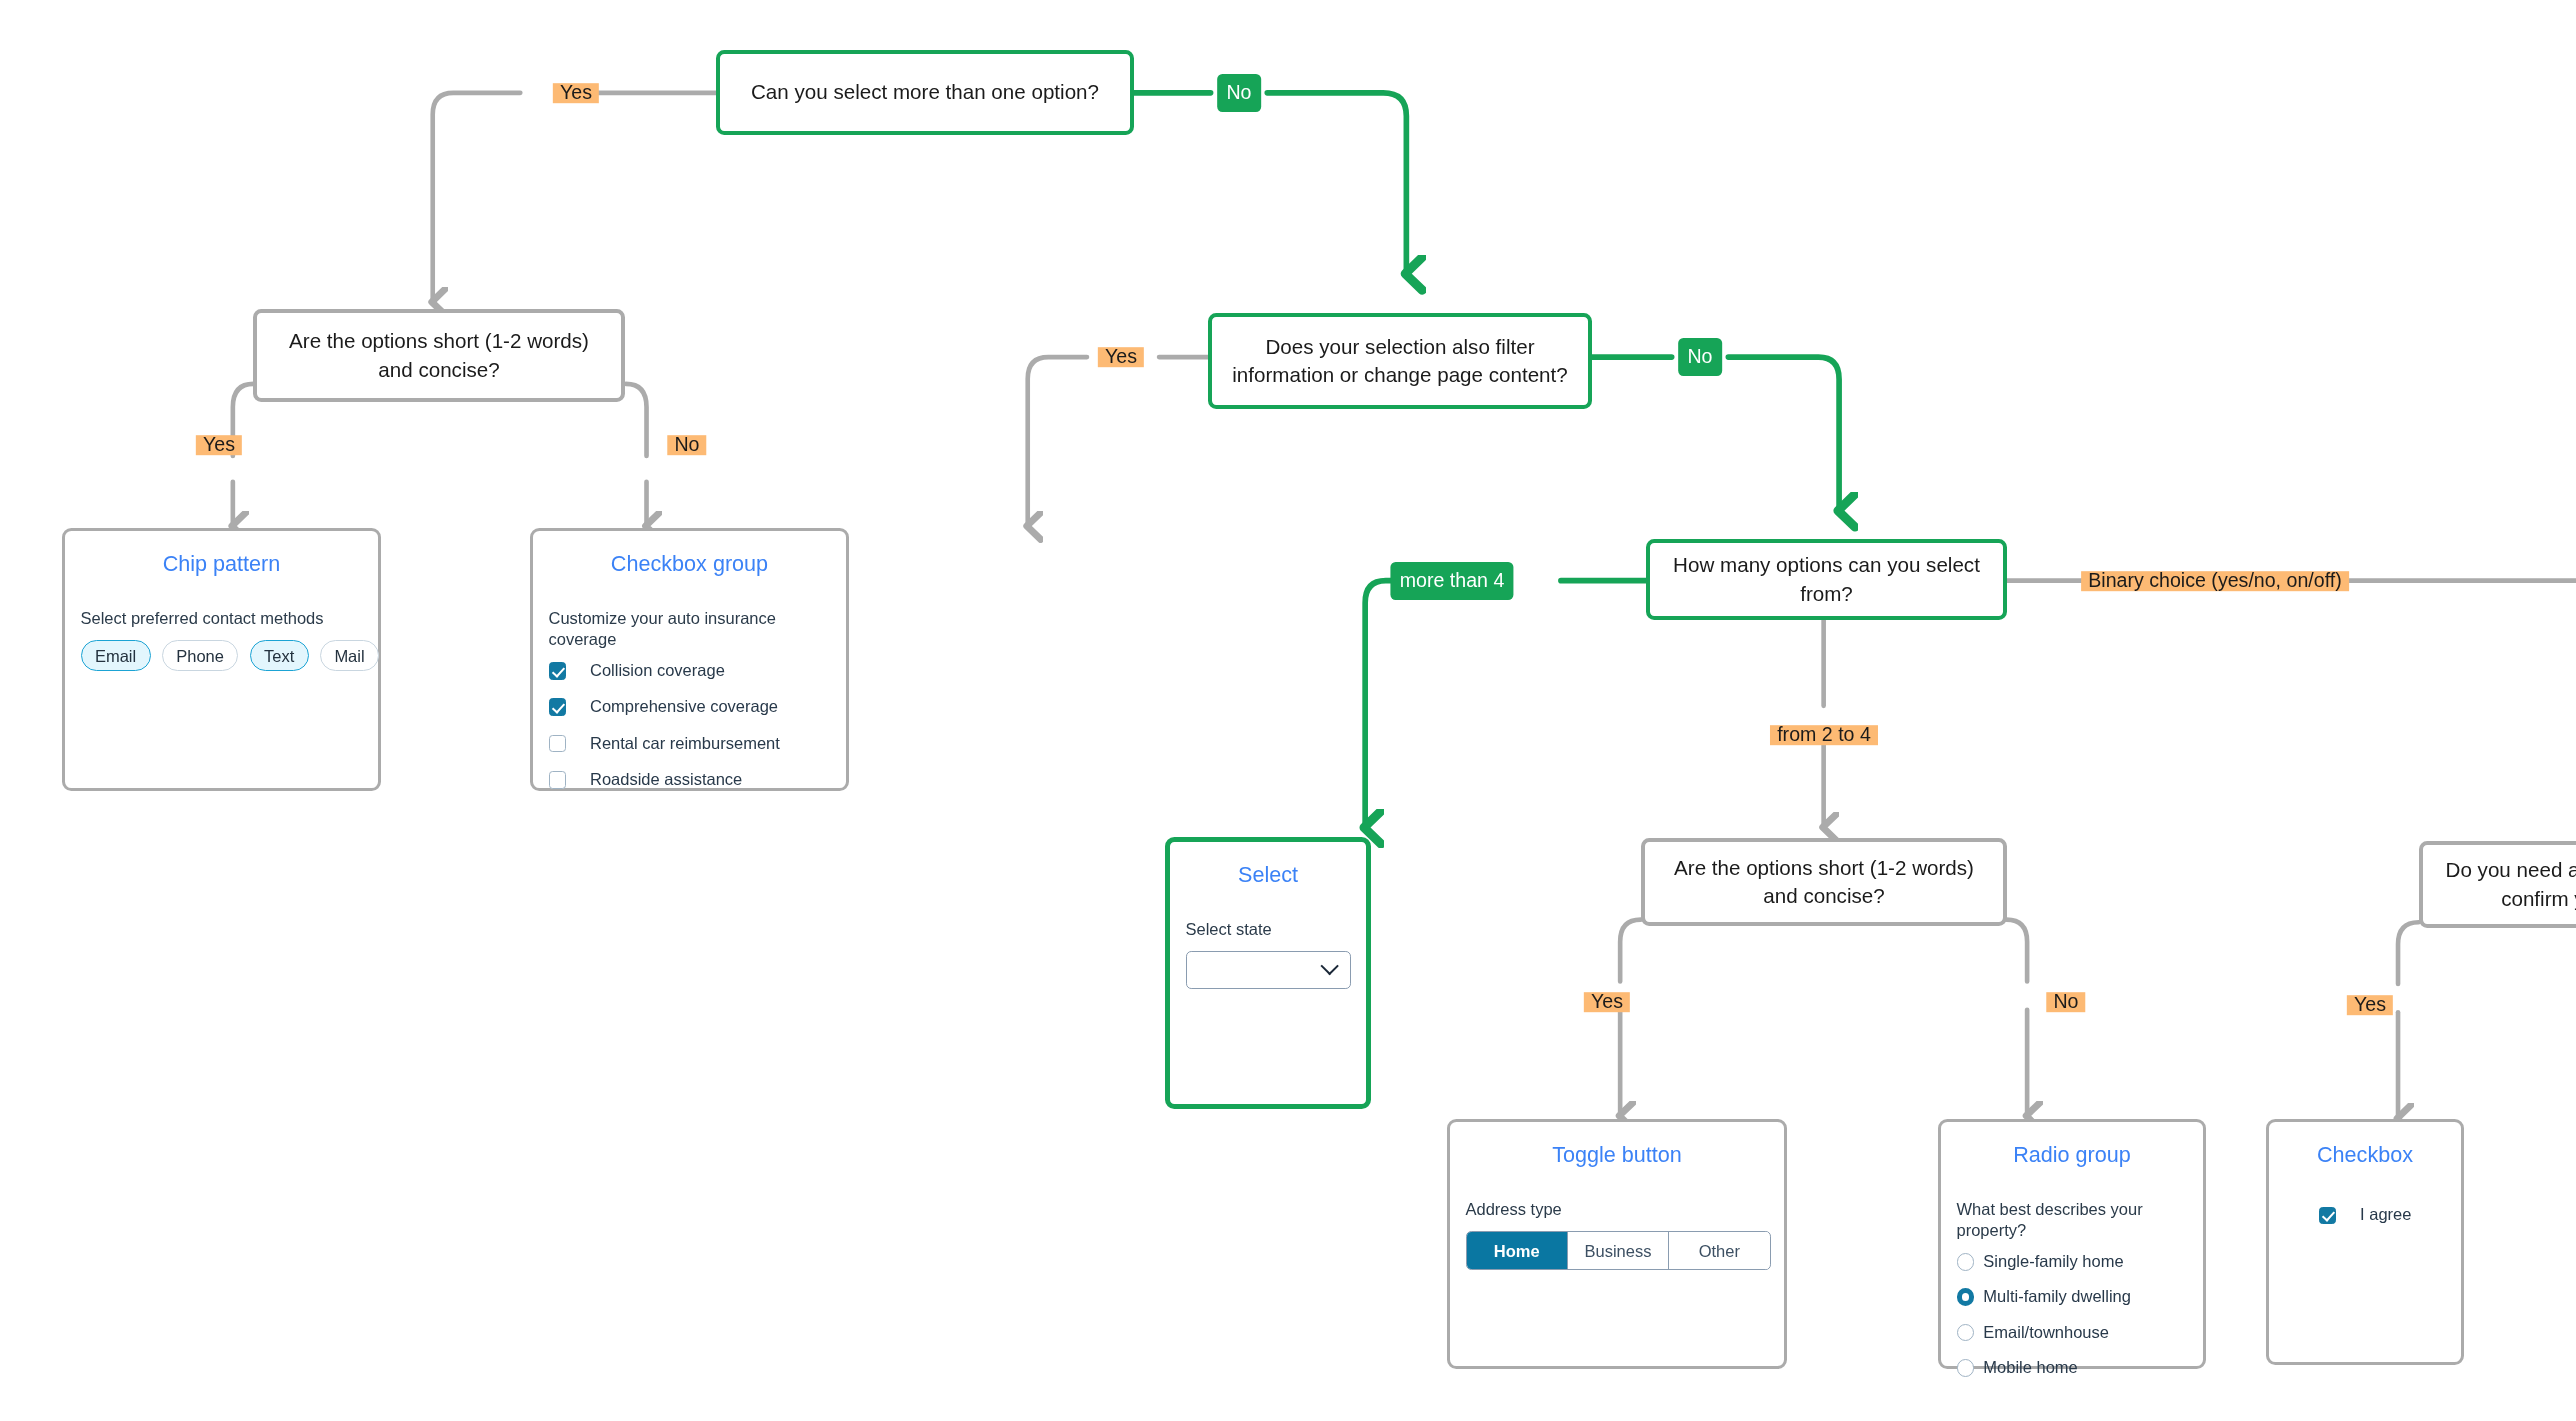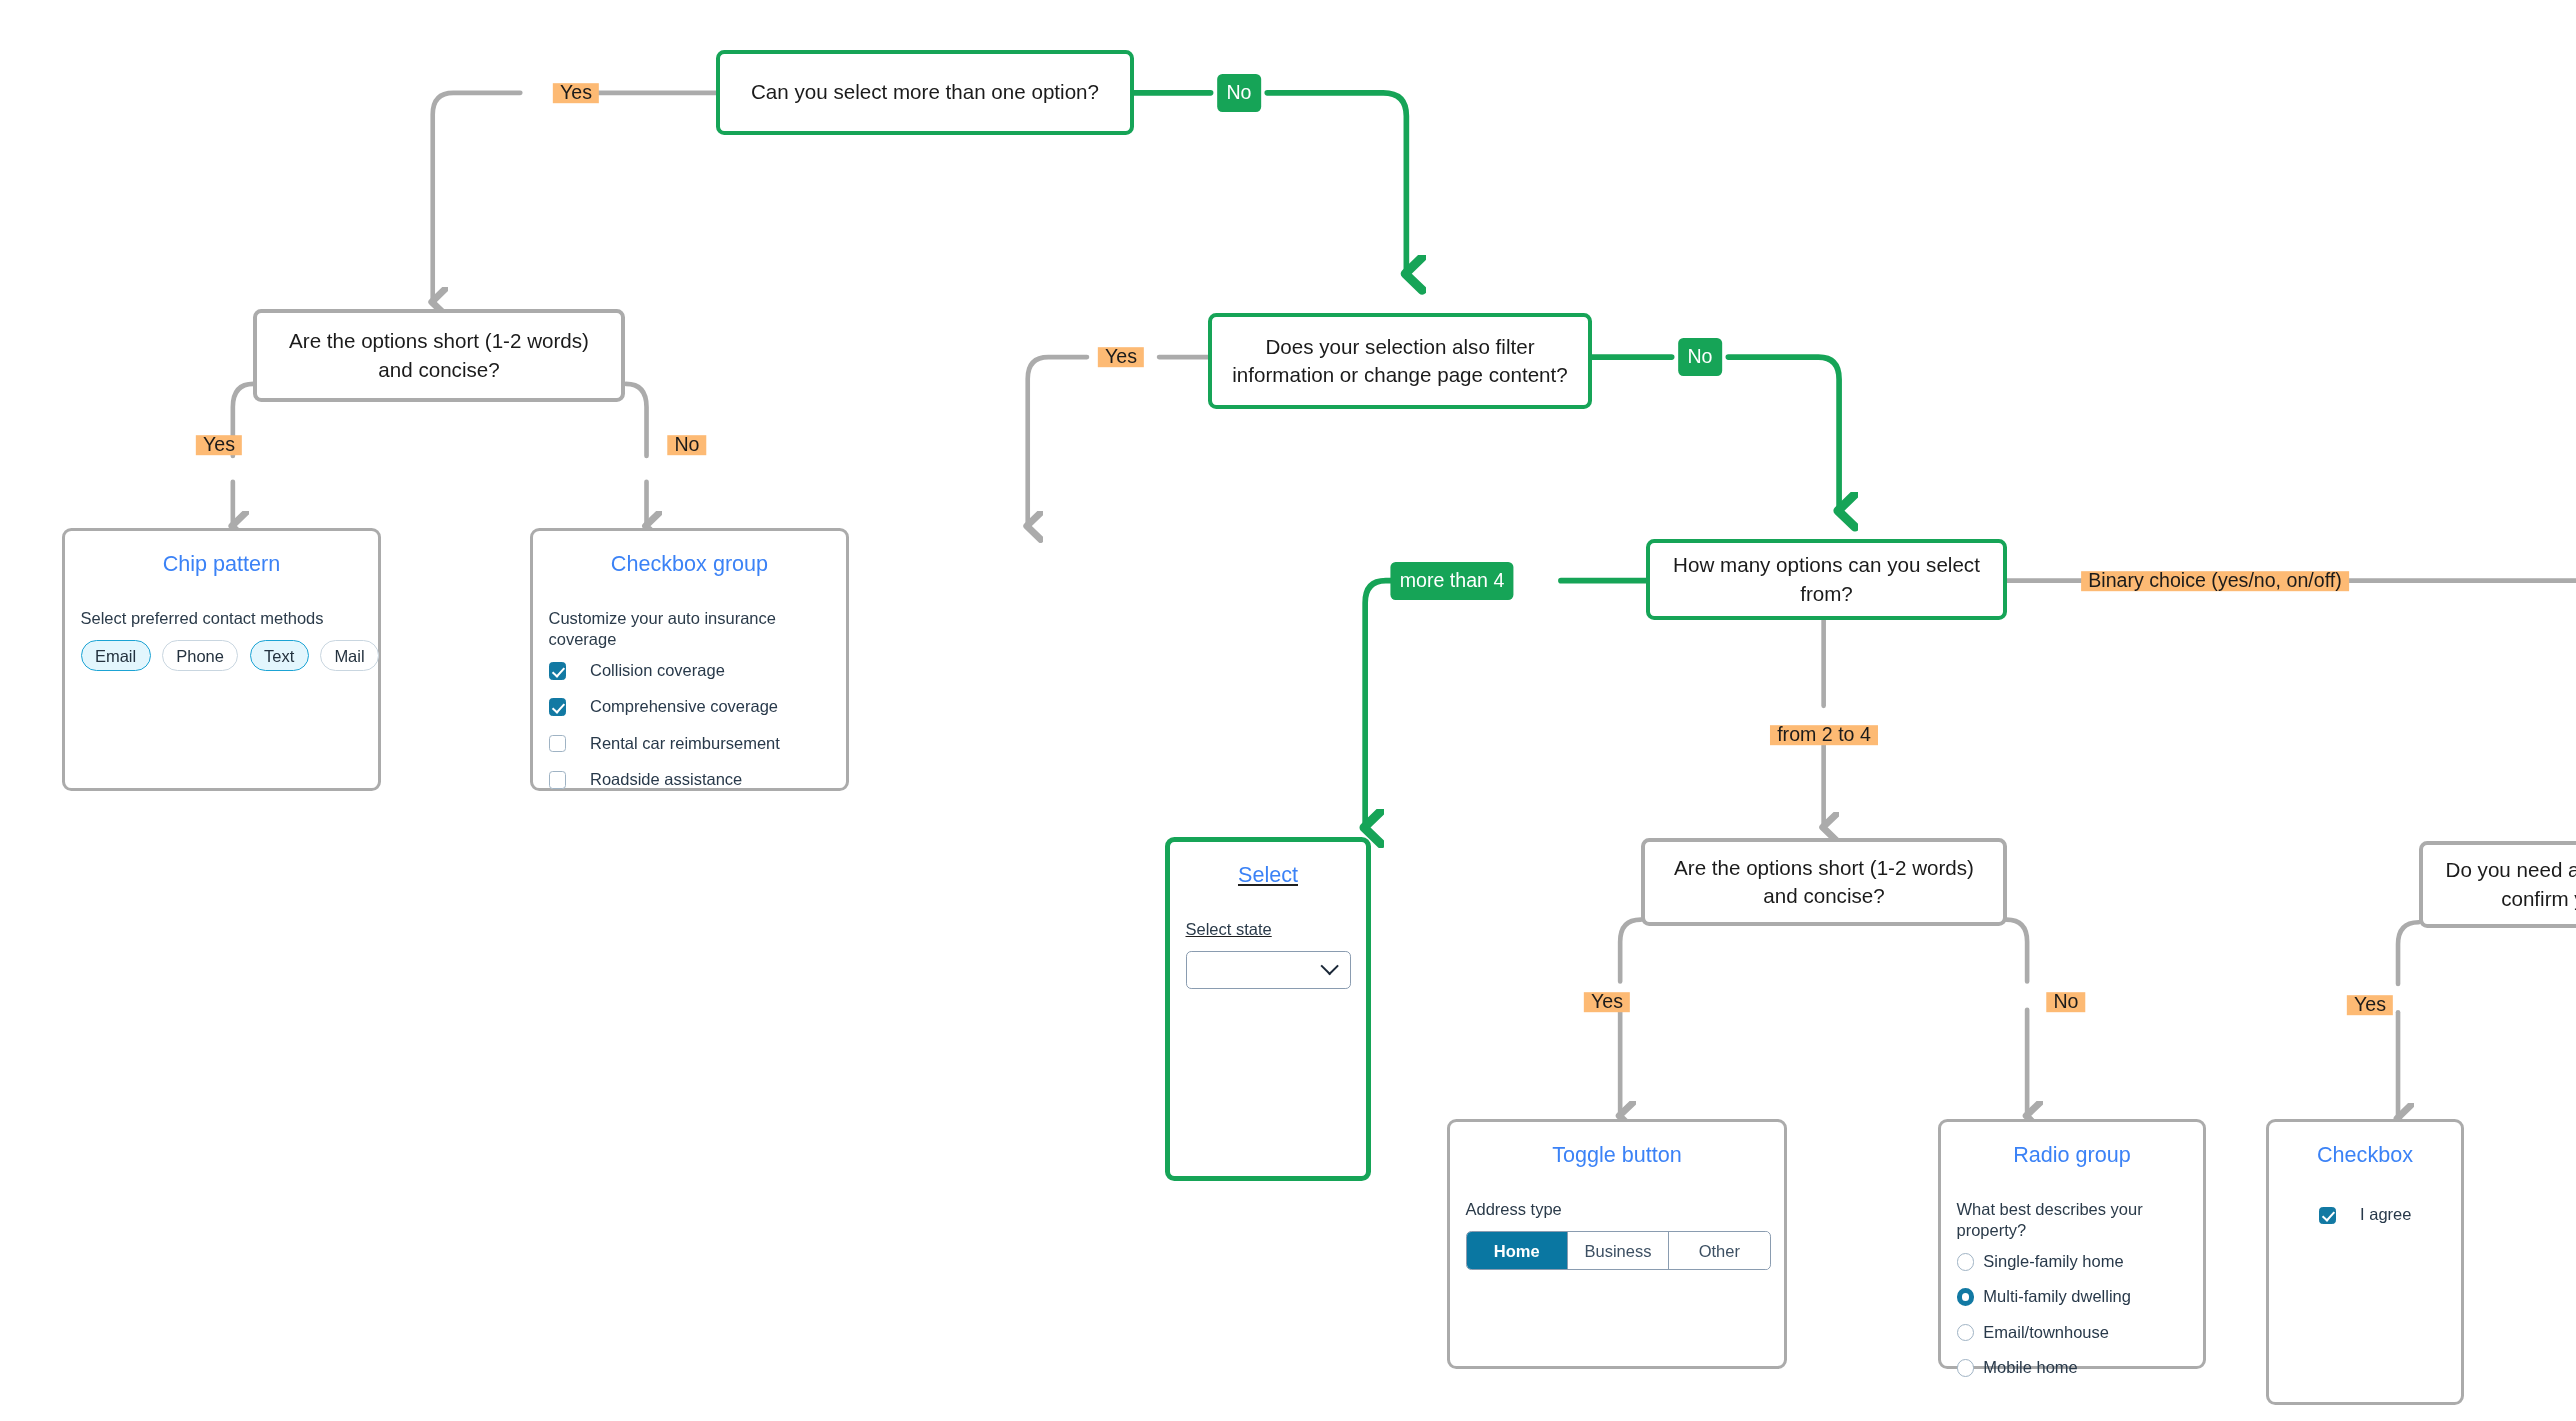--- a/index.html
+++ b/index.html
@@ -200,21 +200,21 @@
         </div>
         <div class="cbrow">
           <span class="cbox"></span>
           <span class="cbtext">Roadside assistance</span>
         </div>
       </div>
     </div>
   </div>
 
 
-  <div class="card green" style="left:1165px;top:837px;width:206px;height:344px;text-decoration:underline;">
+  <div class="card green" style="left:1165px;top:837px;width:206px;height:272px;">
     <div class="card-title">Select</div>
     <div class="card-body">
       <div class="field-label">Select state</div>
       <div class="selectbox">
         <span></span>
         <span class="chev"></span>
       </div>
     </div>
   </div>
 
@@ -248,21 +248,21 @@
           <span class="rtext">Email/townhouse</span>
         </div>
         <div class="rrow">
           <span class="radio"></span>
           <span class="rtext">Mobile home</span>
         </div>
       </div>
     </div>
   </div>
 
-  <div class="card" style="left:2266px;top:1119px;width:198px;height:286px;">
+  <div class="card" style="left:2266px;top:1119px;width:198px;height:246px;">
     <div class="card-title">Checkbox</div>
     <div class="card-body" style="margin-top:38px;">
       <div class="cbrow" style="justify-content:center;">
         <span class="cbox on"></span>
         <span class="cbtext">I agree</span>
       </div>
     </div>
   </div>
 
 </div>

